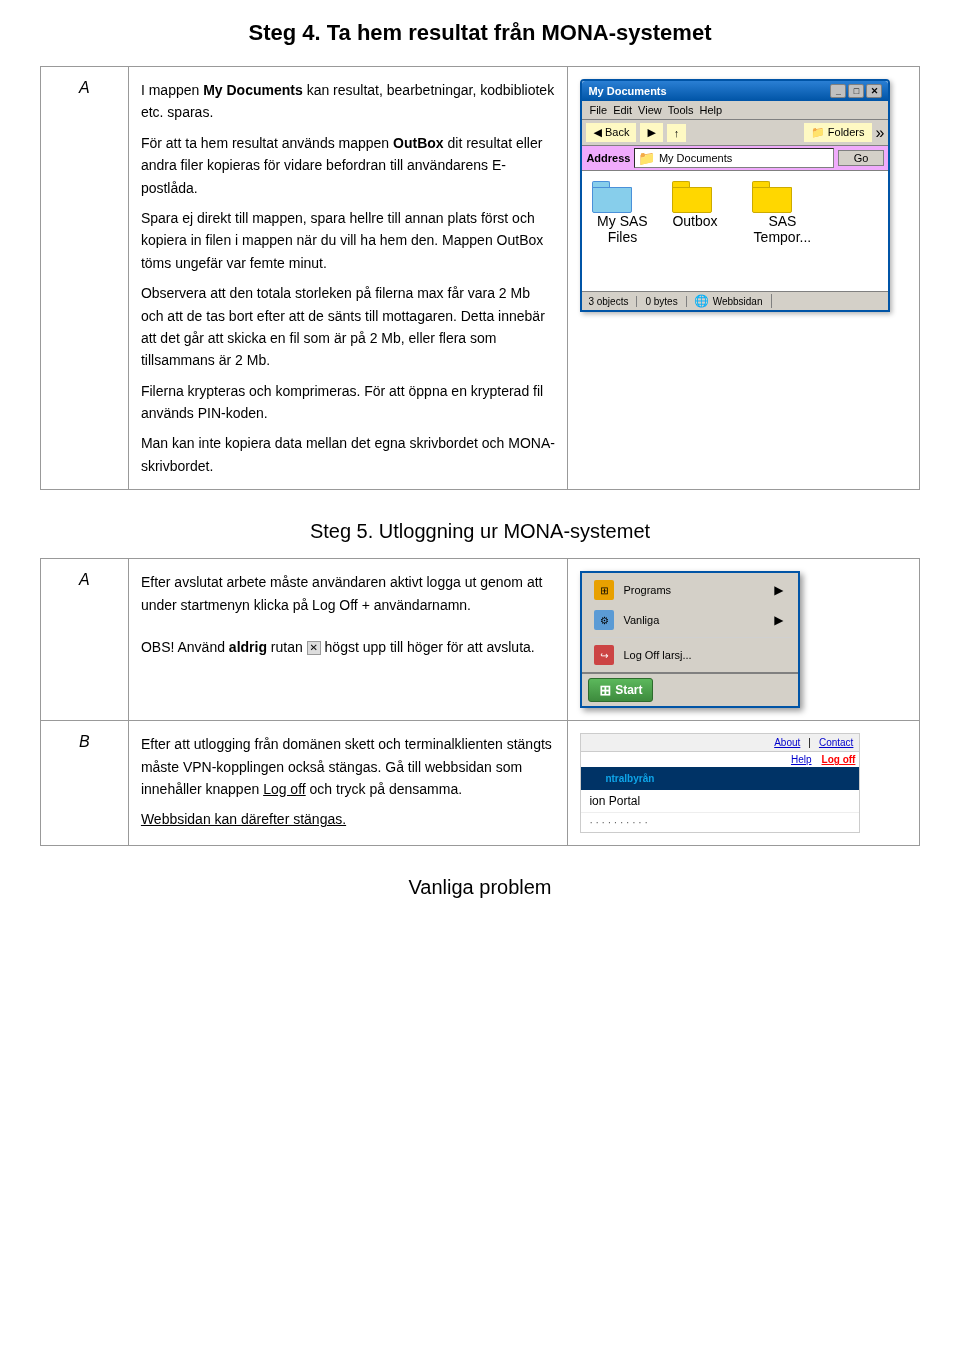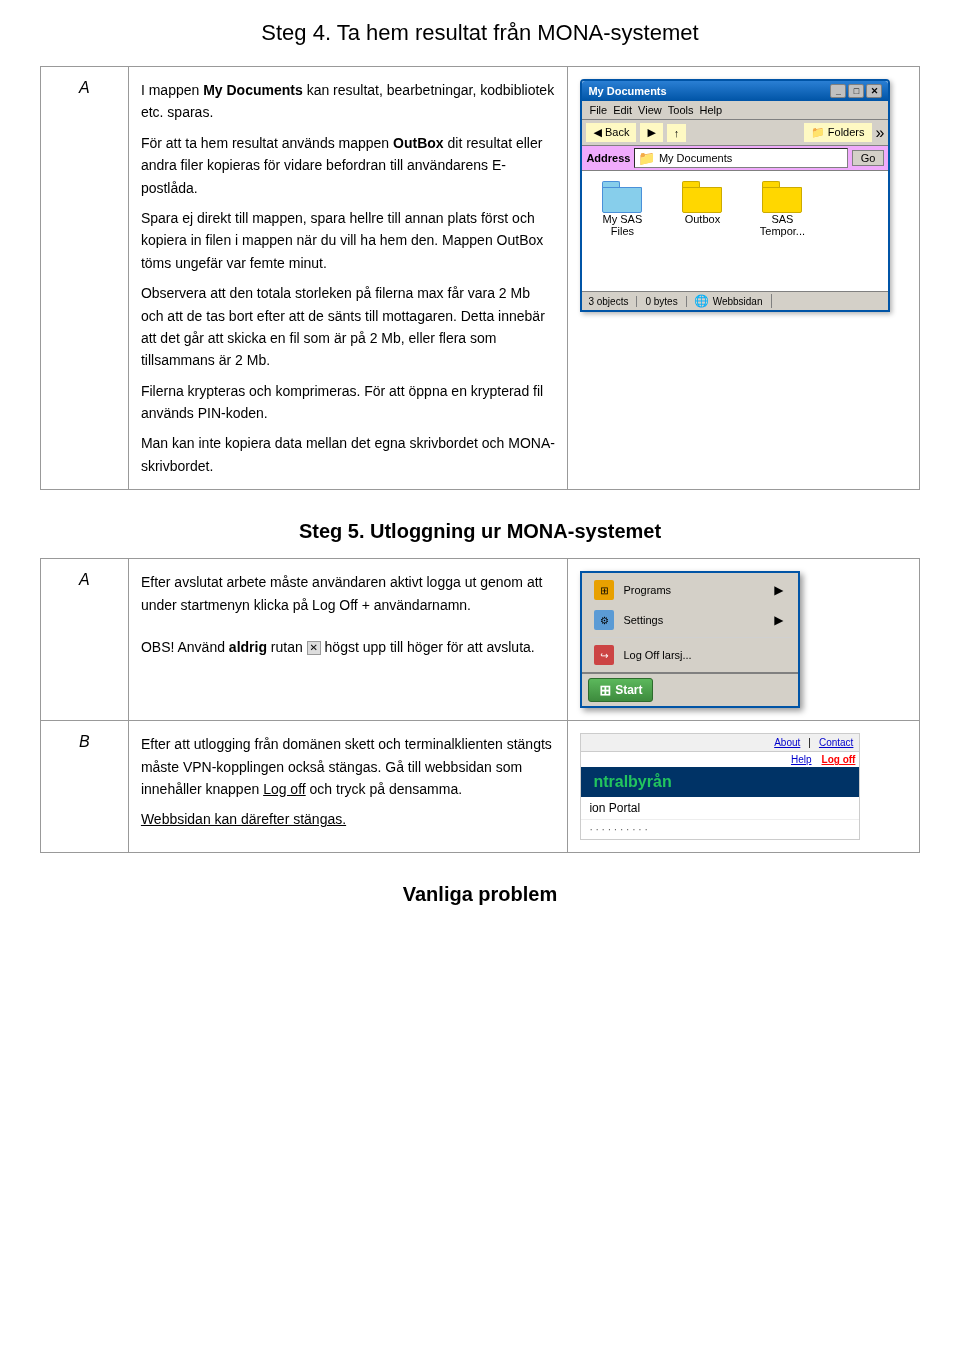--- a/index.html
+++ b/index.html
@@ -9,21 +9,21 @@
       background: #fff;
       color: #000;
       width: 960px;
       min-height: 1366px;
       padding: 20px 40px;
     }
 
     h1.page-title {
       text-align: center;
       font-size: 22px;
-      font-weight: normal;
+      font-weight: bold;
       margin-bottom: 20px;
     }
 
     .section-table {
       width: 100%;
       border-collapse: collapse;
       margin-bottom: 30px;
     }
 
     .section-table td {
@@ -55,21 +55,21 @@
 
     .image-cell {
       width: 40%;
       vertical-align: top;
       padding: 8px;
     }
 
     h2.step-title {
       text-align: center;
       font-size: 20px;
-      font-weight: bold;
+      font-weight: normal;
       margin: 20px 0 15px 0;
     }
 
     
     .win-window {
       border: 2px solid #0054a6;
       border-radius: 4px 4px 0 0;
       width: 310px;
       font-family: Tahoma, Arial, sans-serif;
       font-size: 11px;
@@ -163,41 +163,41 @@
       padding: 1px 3px;
       font-size: 11px;
       display: flex;
       align-items: center;
       gap: 3px;
     }
 
     .win-addressbar .go-btn {
       background: #d4d0c8;
       border: 1px solid #808080;
-      padding: 1px 8px;
+      padding: 1px 15px;
       cursor: pointer;
       font-size: 11px;
     }
 
     .win-content {
       background: white;
       min-height: 120px;
       padding: 10px;
       display: flex;
       gap: 20px;
       flex-wrap: wrap;
     }
 
     .file-icon {
       display: flex;
       flex-direction: column;
-      align-items: center;
+      align-items: flex-start;
       width: 60px;
       cursor: pointer;
-      font-size: 11px;
+      font-size: 14px;
       text-align: center;
     }
 
     .folder-icon {
       width: 40px;
       height: 32px;
       position: relative;
     }
 
     .folder-icon .folder-body {
@@ -333,23 +333,23 @@
     }
 
     .web-portal-header .logoff-link {
       color: red;
       font-weight: bold;
       text-decoration: underline;
     }
 
     .web-portal-logo {
       background: #003366;
-      color: #22c55e;
-      padding: 6px 12px;
-      font-size: 16px;
+      color: #0ea5e9;
+      padding: 6px 24px;
+      font-size: 10px;
       font-weight: bold;
     }
 
     .web-portal-subtitle {
       font-size: 12px;
       padding: 4px 8px;
       color: #000000;
     }
 
     .arrow-icon {
@@ -493,21 +493,21 @@
             <div class="item-left">
               <div class="item-icon" style="background:#e8a000;">⊞</div>
               <span>Programs</span>
             </div>
             <span class="arrow-icon">▶</span>
           </div>
 
           <div class="start-menu-item">
             <div class="item-left">
               <div class="item-icon" style="background:#5b9bd5;">⚙</div>
-              <span>Settings</span>
+              <span>Vanliga</span>
             </div>
             <span class="arrow-icon">▶</span>
           </div>
 
           <div class="start-menu-divider"></div>
 
           <div class="start-menu-item">
             <div class="item-left">
               <div class="item-icon" style="background:#cc4444; color:white;">↪</div>
               <span>Log Off larsj...</span>

